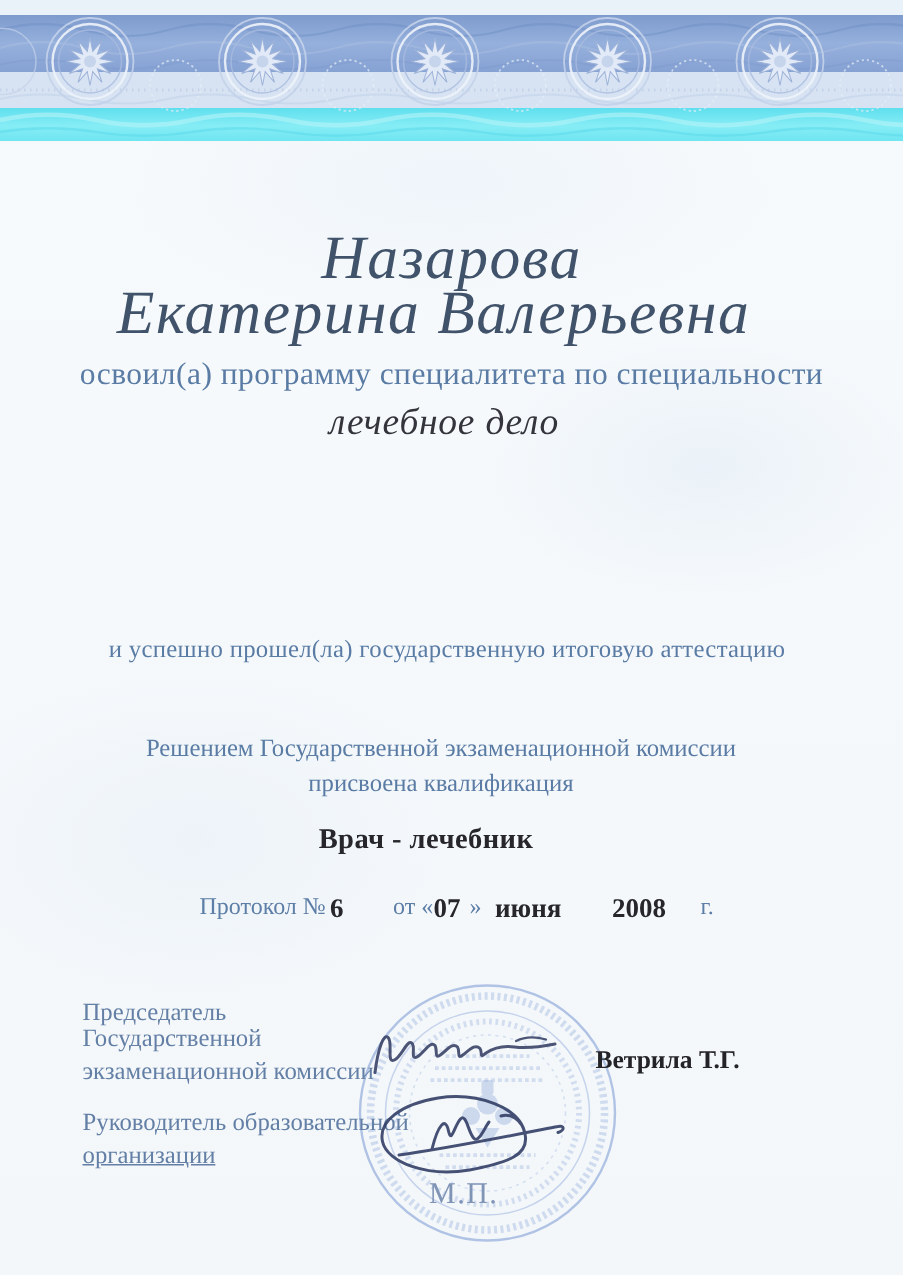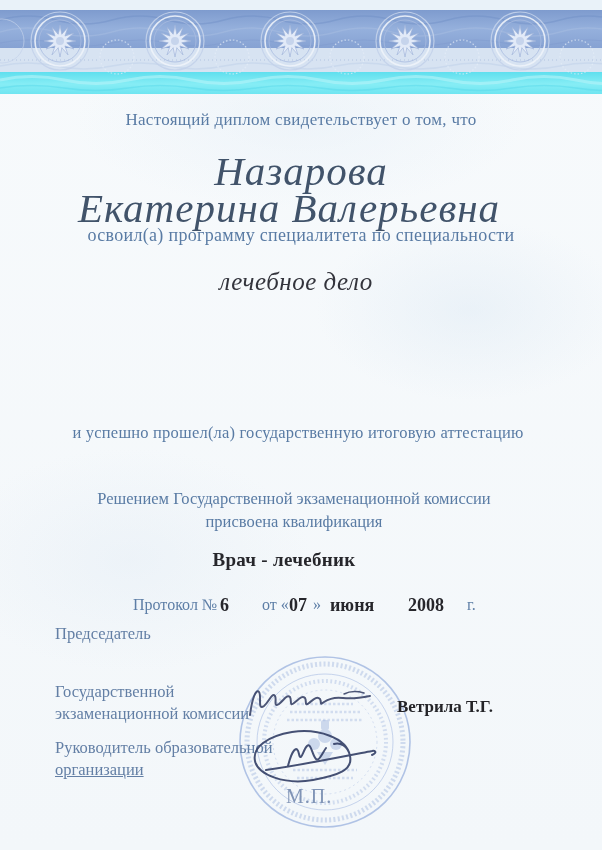--- a/index.html
+++ b/index.html
@@ -12,21 +12,21 @@
       radial-gradient(ellipse 300px 120px at 300px 120px, rgba(228,238,247,.45), transparent 75%),
       linear-gradient(#f7fafc,#f3f7fa);
   }
   .abs{position:absolute;}
   .centered{left:0;width:100%;text-align:center;}
   .blue-text{color:#597ba4;}
   .intro{top:110px;font-size:17px;letter-spacing:.3px;}
   .name-line{font-size:41px;font-style:italic;color:#41536a;letter-spacing:1px;}
   .name1{top:147px;}
   .name2{top:184px;margin-left:-12px;}
-  .program{top:225px;font-size:18px;letter-spacing:.3px;}
+  .program{top:237px;font-size:21px;letter-spacing:.3px;}
   .specialty{top:268px;font-size:25px;font-style:italic;color:#33343c;letter-spacing:.5px;margin-left:-5px;}
   .attestation{top:423px;font-size:16.5px;letter-spacing:.2px;margin-left:-3px;}
   .commission1{top:489px;font-size:16.5px;margin-left:-7px;}
   .commission2{top:512px;font-size:16.5px;margin-left:-7px;}
   .qualification{top:549px;font-size:19px;font-weight:bold;color:#26262b;margin-left:-17px;letter-spacing:.3px;}
   .proto{top:596px;height:24px;left:0;width:100%;font-size:16px;}
   .proto span{position:absolute;white-space:nowrap;}
   .proto .lt{color:#5d7ea6;}
   .proto .dk{color:#26262b;font-weight:bold;font-size:18px;top:-1px;}
   .sig-title{color:#637fa5;font-size:16.5px;left:55px;white-space:nowrap;}
@@ -80,21 +80,20 @@
       <g stroke="#e6eef8" fill="none" stroke-width="1.2" stroke-dasharray="1.5 2" opacity=".7">
         <circle cx="117" cy="57" r="17"></circle>
           <circle cx="232" cy="57" r="17"></circle>
         <circle cx="347" cy="57" r="17"></circle>
           <circle cx="462" cy="57" r="17"></circle>
         <circle cx="577" cy="57" r="17"></circle>
       </g>
     </svg>
   </div>
 
-  <div class="abs centered intro blue-text">Настоящий диплом свидетельствует о том, что</div>
   <div class="abs centered name-line name1">Назарова</div>
   <div class="abs centered name-line name2">Екатерина Валерьевна</div>
   <div class="abs centered program blue-text">освоил(а) программу специалитета по специальности</div>
   <div class="abs centered specialty">лечебное дело</div>
   <div class="abs centered attestation blue-text">и успешно прошел(ла) государственную итоговую аттестацию</div>
   <div class="abs centered commission1 blue-text">Решением Государственной экзаменационной комиссии</div>
   <div class="abs centered commission2 blue-text">присвоена квалификация</div>
   <div class="abs centered qualification">Врач - лечебник</div>
 
   <div class="abs proto">
@@ -127,21 +126,21 @@
       <g opacity=".45" fill="#9db3dd">
         <circle cx="90" cy="84" r="7"></circle>
         <circle cx="79" cy="92" r="6"></circle>
         <circle cx="101" cy="92" r="6"></circle>
         <path d="M82,100 h16 l-8,13 z"></path>
         <rect x="86" y="68" width="8" height="10" rx="2"></rect>
       </g>
     </svg>
   </div>
 
-  <div class="abs sig-title" style="top:624px;">Председатель</div>
+  <div class="abs sig-title" style="top:665px;">Председатель</div>
   <div class="abs sig-title" style="top:682px;">Государственной</div>
   <div class="abs sig-title" style="top:704px;">экзаменационной комиссии</div>
   <div class="abs signer-name" style="left:385px;top:697px;">Ветрила Т.Г.</div>
 
   <div class="abs" style="left:246px;top:683px;">
     <svg width="132" height="42" viewBox="0 0 132 42">
       <g fill="none" stroke="#3a4468" stroke-width="2" stroke-linecap="round" opacity=".9">
         <path d="M4,32 C6,16 10,5 13,9 C16,13 11,28 18,23 C23,19 26,9 29,13 C31,16 27,25 33,21 C38,17 41,11 44,14 C46,17 43,24 48,20 C53,16 56,12 59,15 C61,18 58,24 63,20 C68,16 71,13 74,16 C76,19 73,23 78,19 C84,15 90,14 97,15 C105,16 114,15 124,13"></path>
         <path d="M98,11 C104,8 111,8 118,10" stroke-width="1.5"></path>
       </g>

